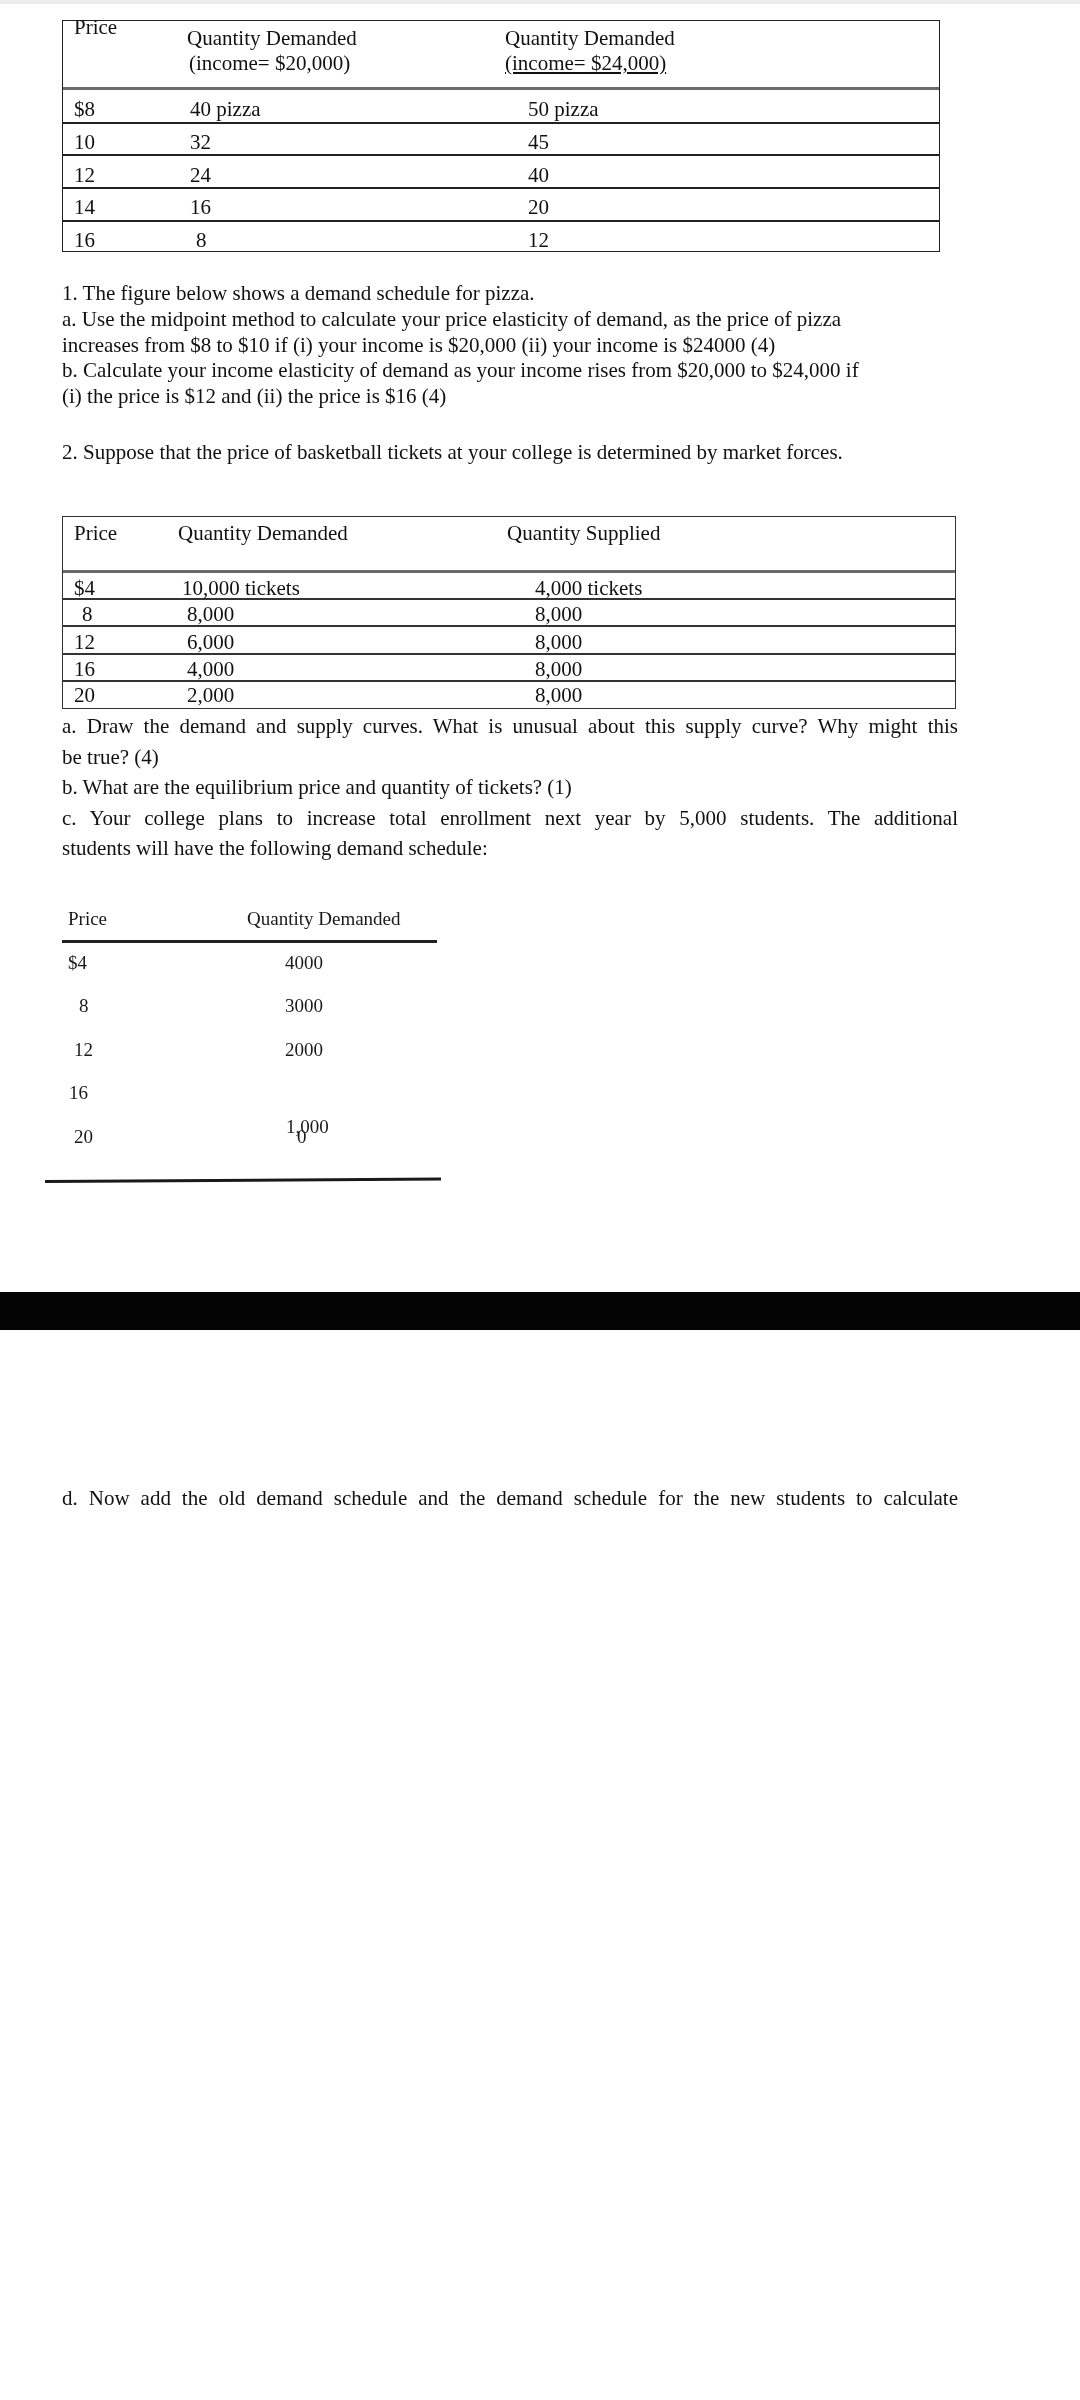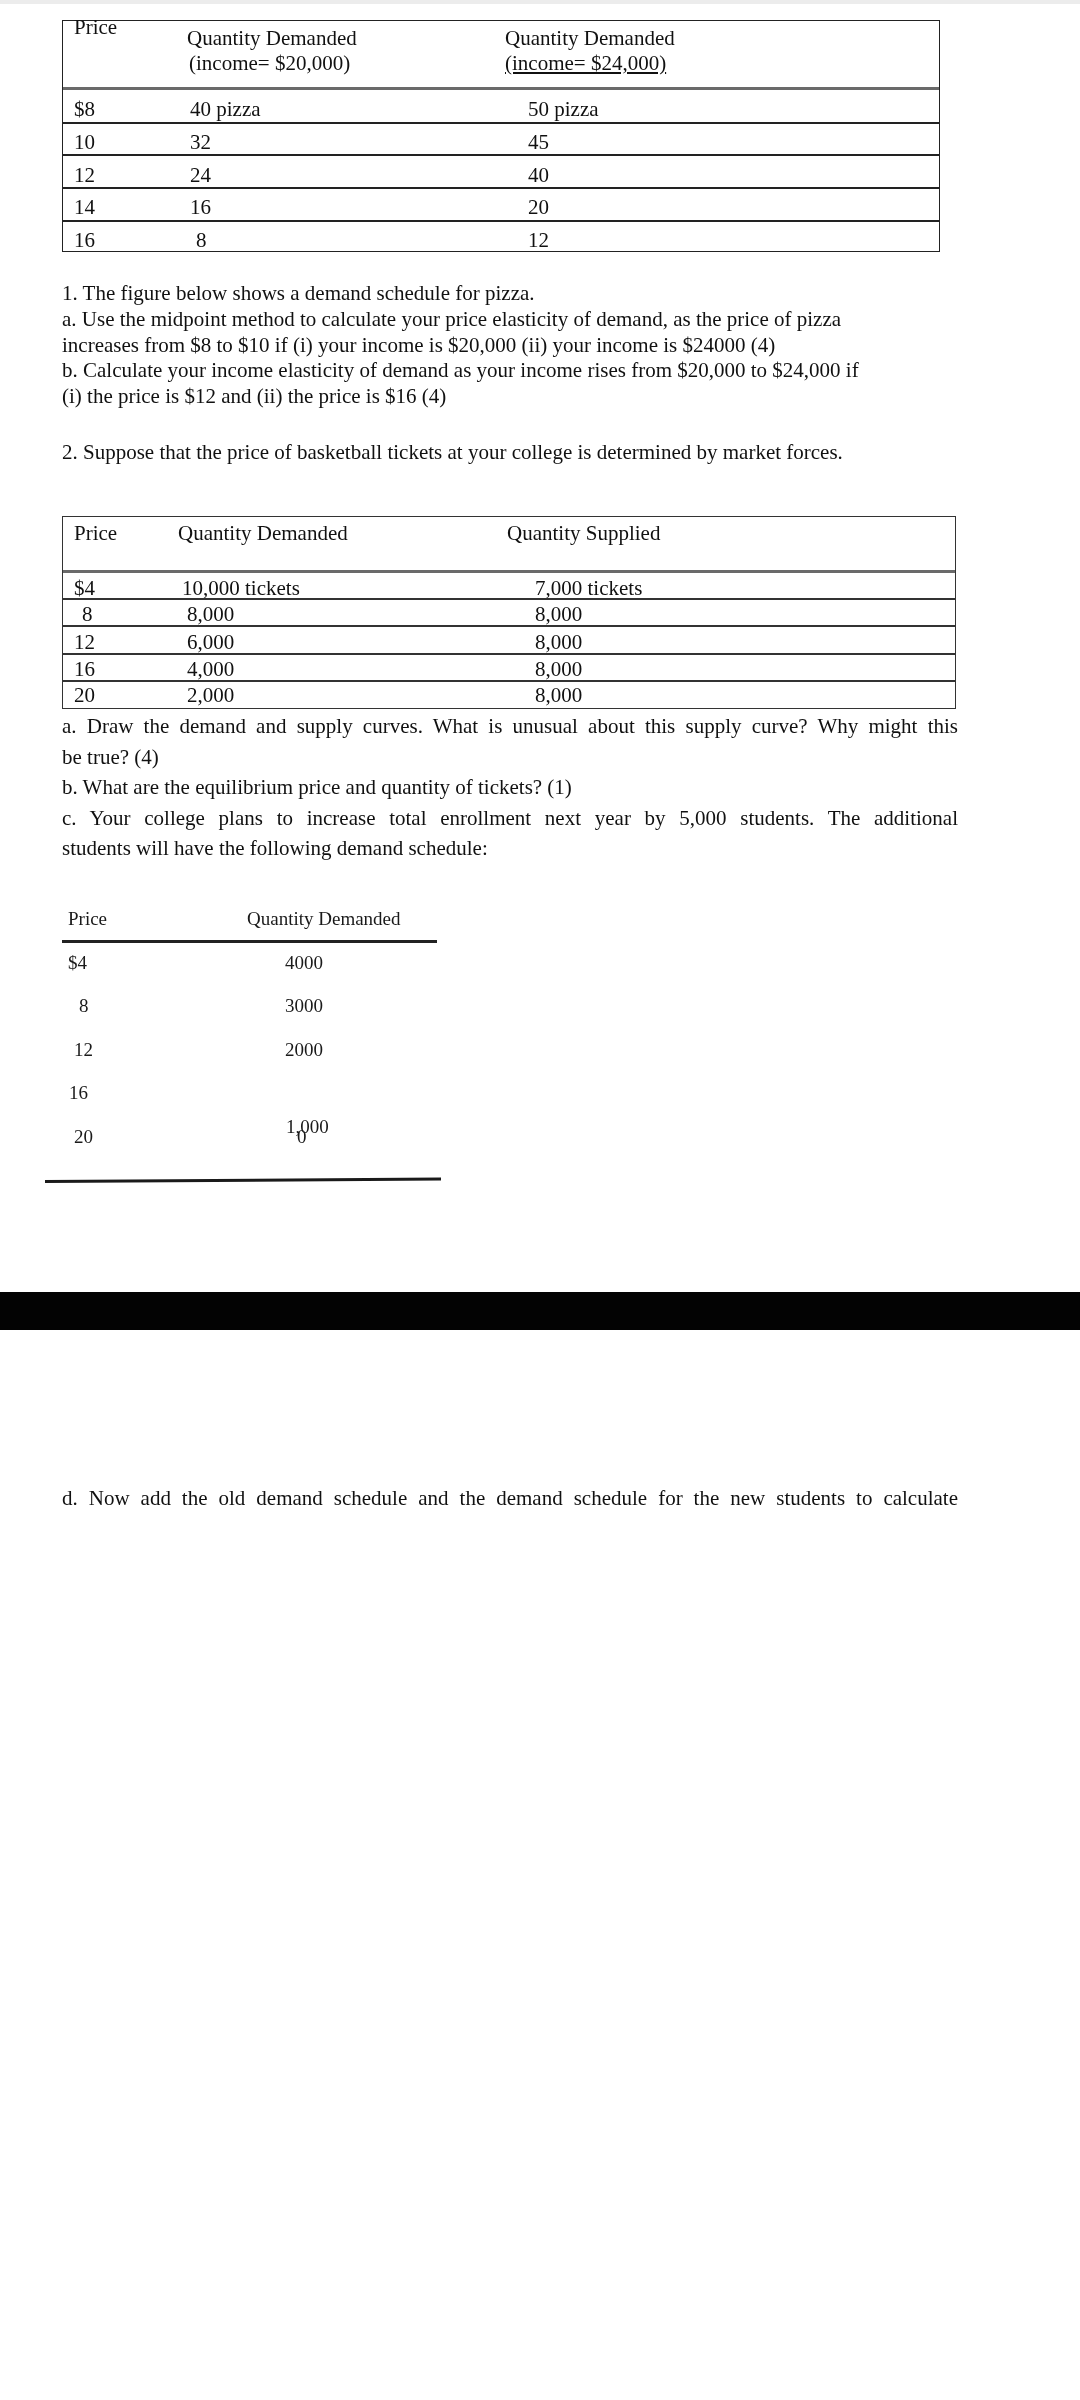--- a/index.html
+++ b/index.html
@@ -96,21 +96,21 @@
 
 <div class="t2">
   <span class="cell" style="left:11px; top:4px;">Price</span>
   <span class="cell" style="left:115px; top:4px;">Quantity Demanded</span>
   <span class="cell" style="left:444px; top:4px;">Quantity Supplied</span>
 
   <div class="hsep"></div>
 
   <span class="cell" style="left:11px; top:59px;">$4</span>
   <span class="cell" style="left:119px; top:59px;">10,000 tickets</span>
-  <span class="cell" style="left:472px; top:59px;">7,000 tickets</span>
+  <span class="cell" style="left:472px; top:59px;">4,000 tickets</span>
   <div class="rline" style="top:81px;"></div>
 
   <span class="cell" style="left:19px; top:85px;">8</span>
   <span class="cell" style="left:124px; top:85px;">8,000</span>
   <span class="cell" style="left:472px; top:85px;">8,000</span>
   <div class="rline" style="top:108px;"></div>
 
   <span class="cell" style="left:11px; top:113px;">12</span>
   <span class="cell" style="left:124px; top:113px;">6,000</span>
   <span class="cell" style="left:472px; top:113px;">8,000</span>

